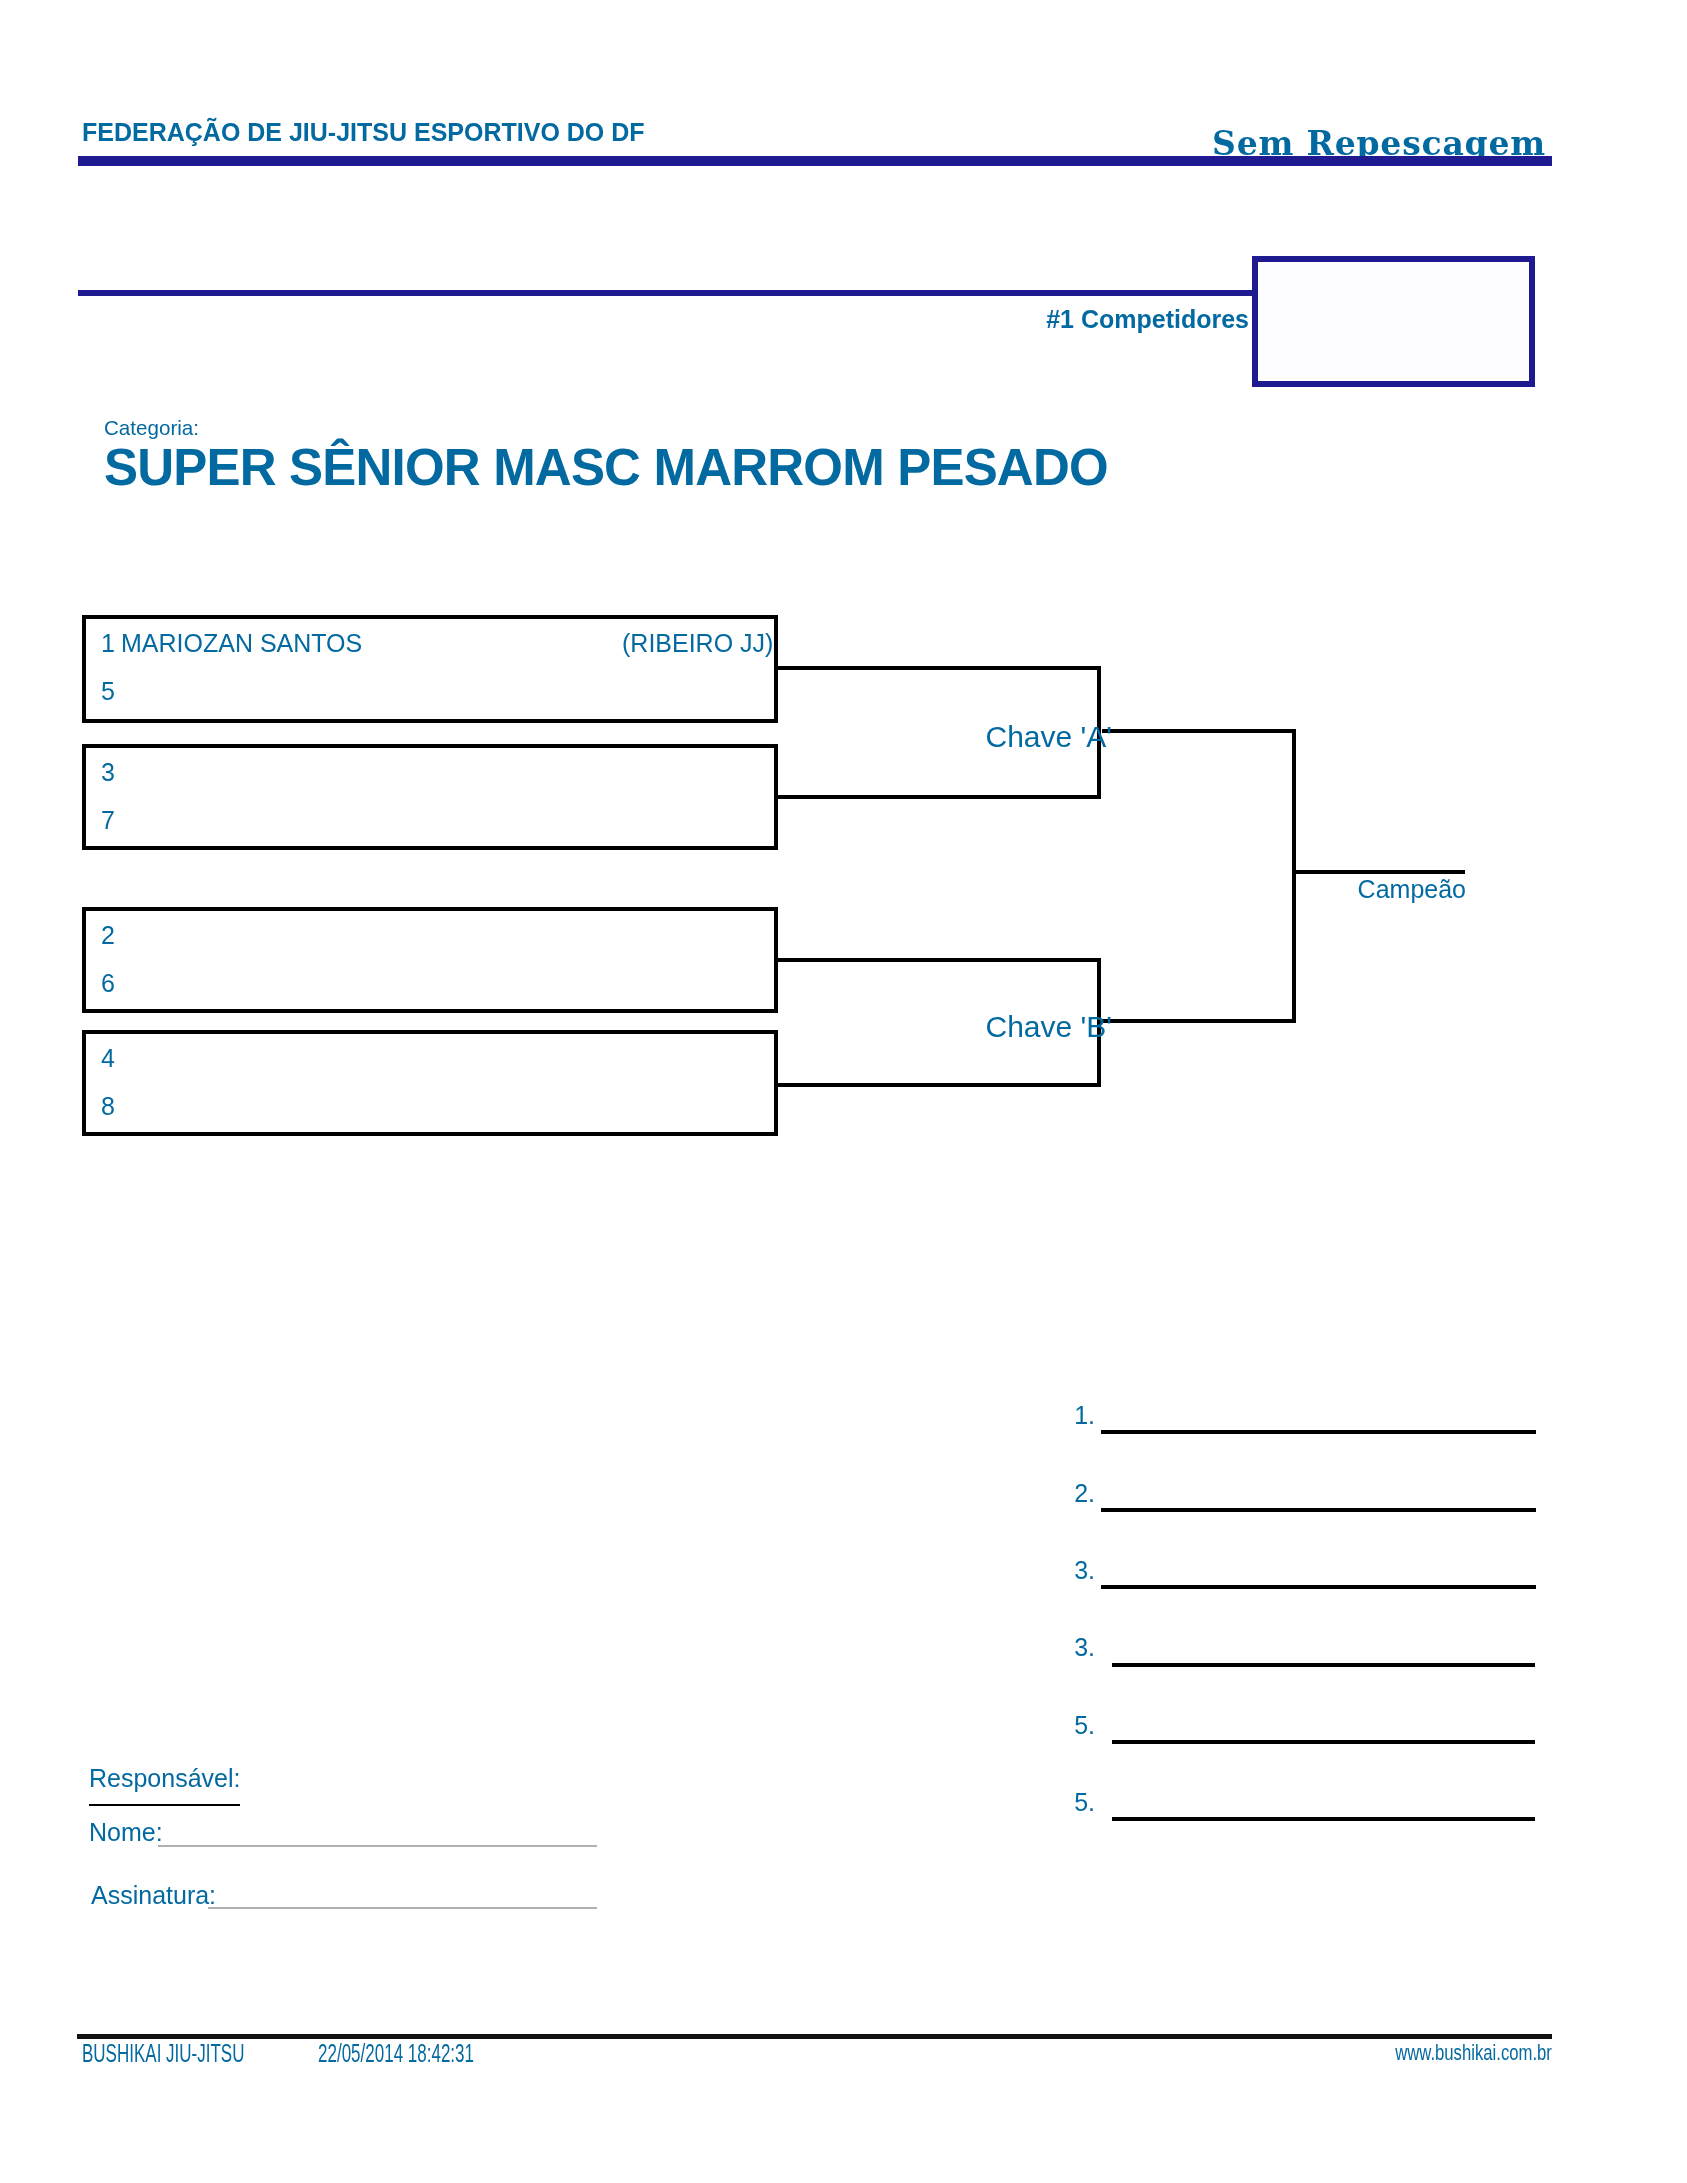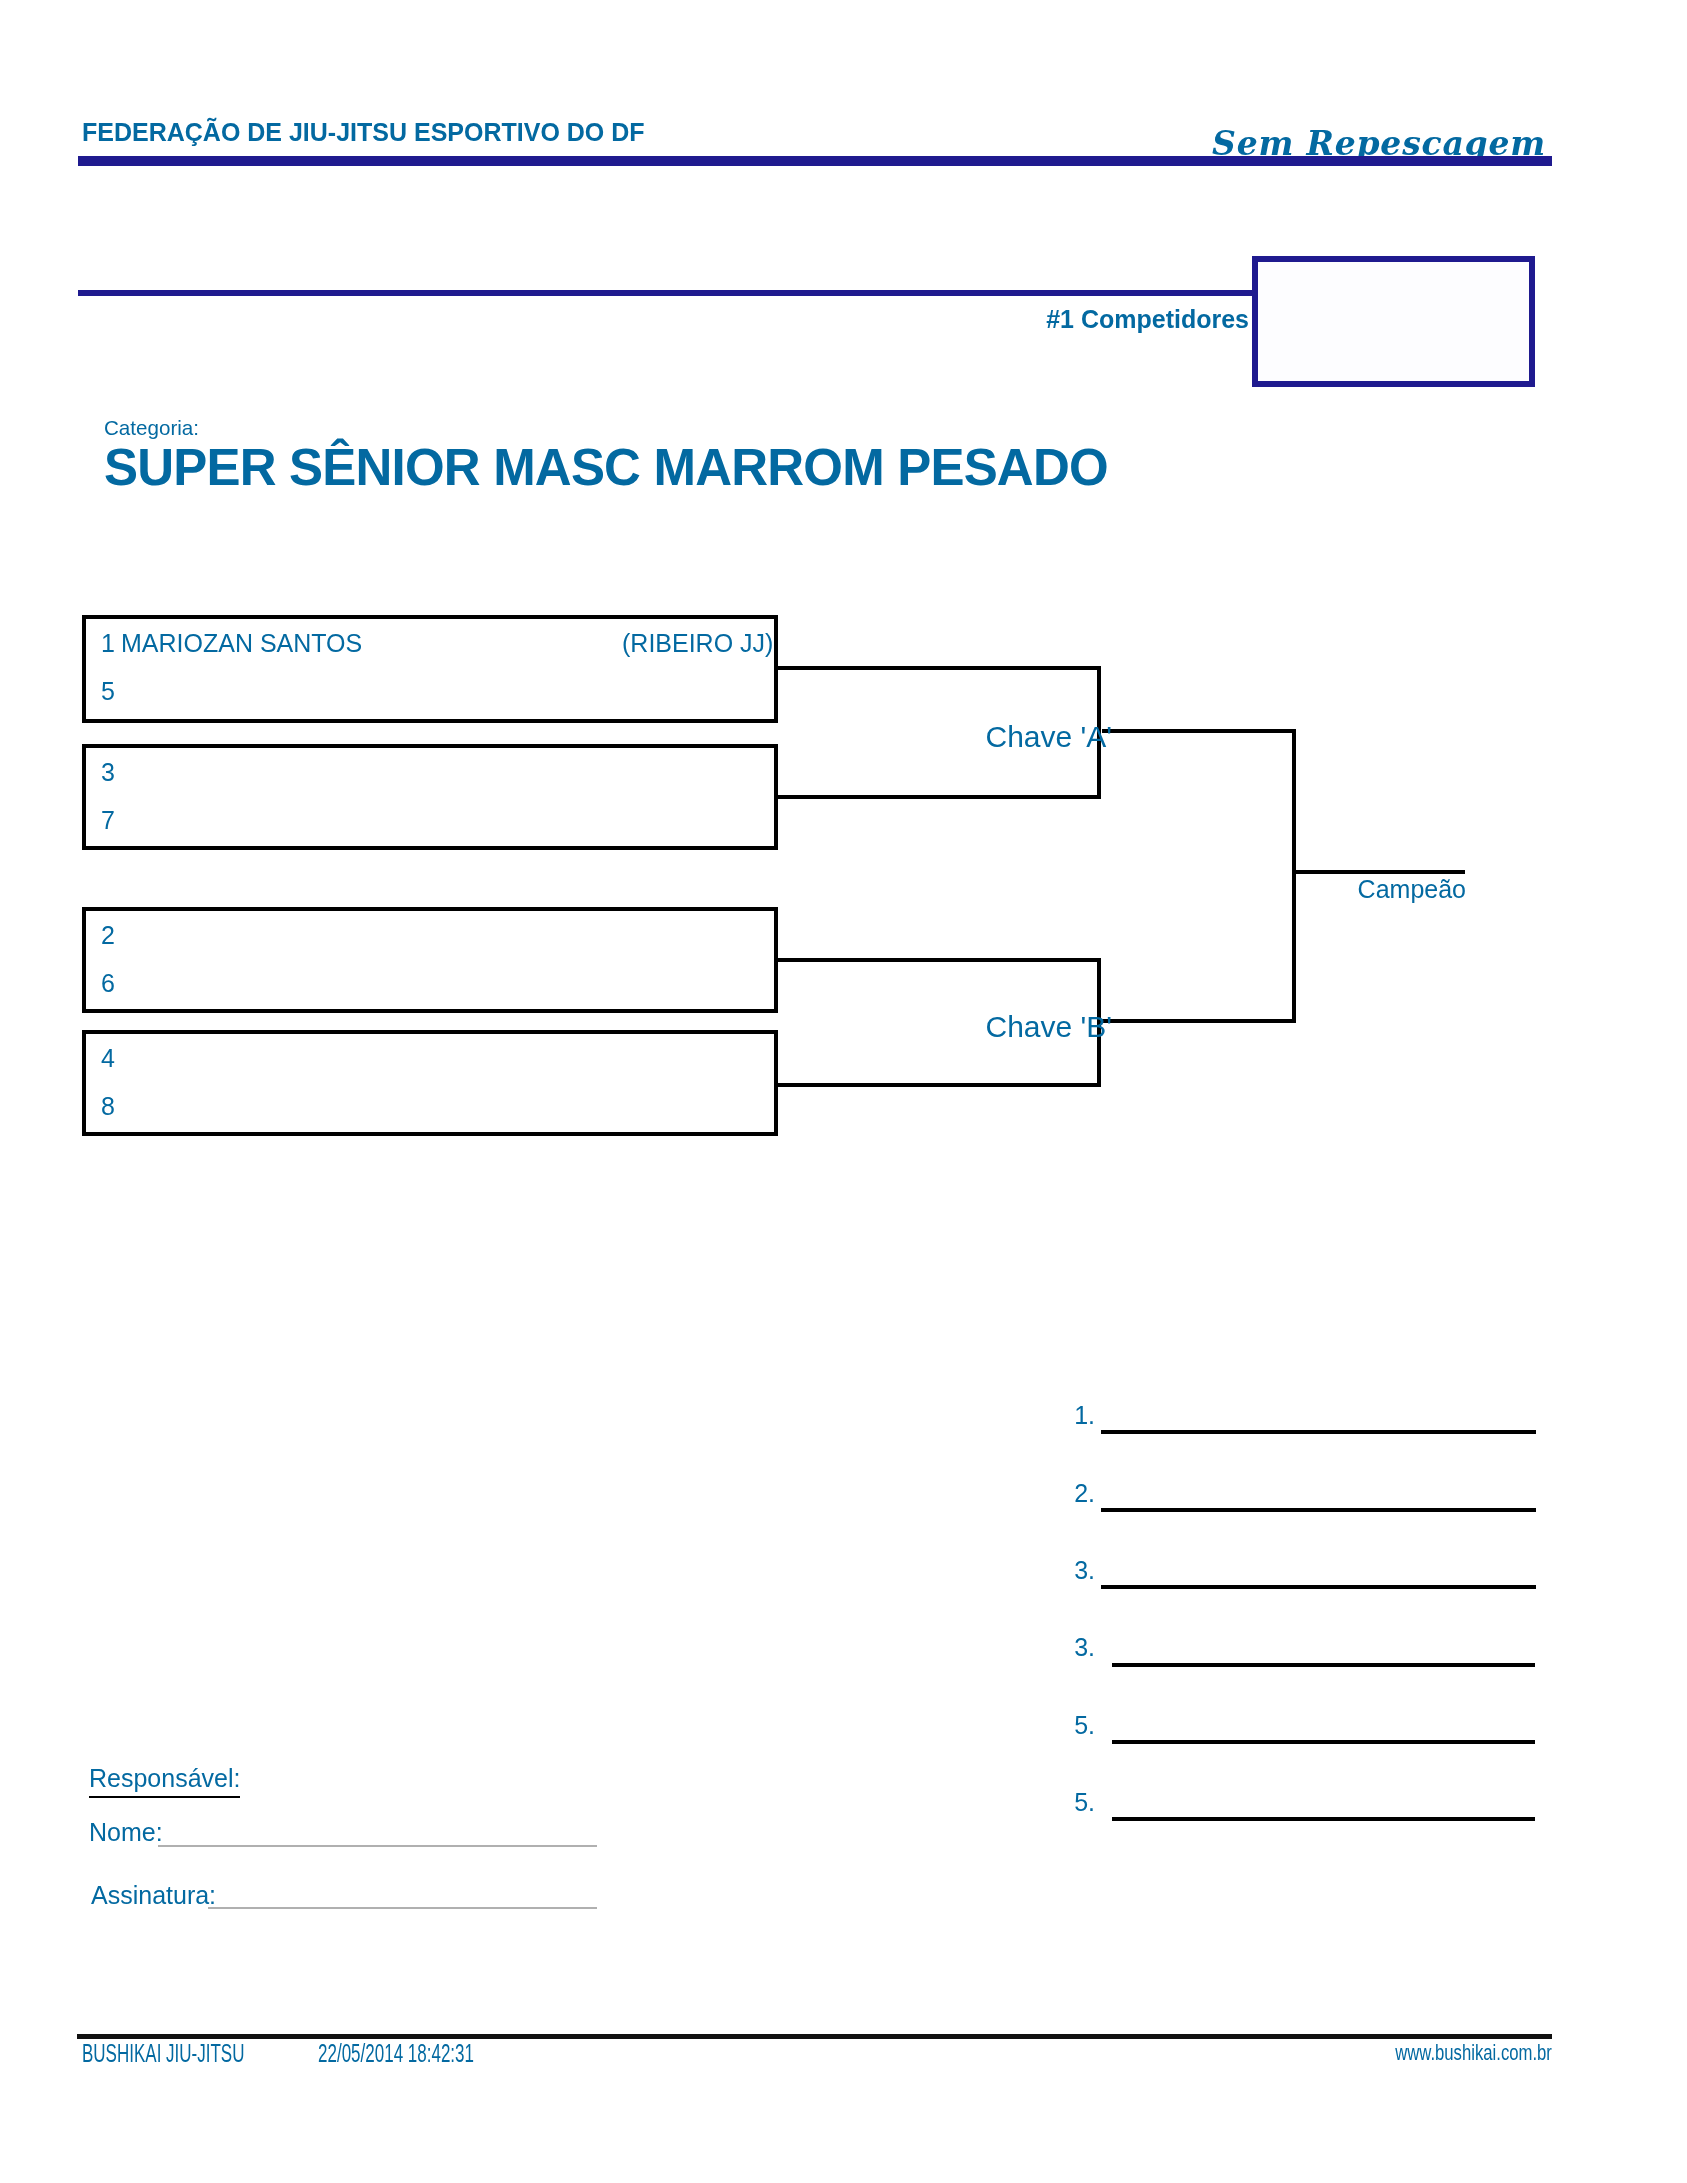--- a/index.html
+++ b/index.html
@@ -10,21 +10,21 @@
     font-family:"Liberation Sans", sans-serif;
     color:#0369a1;
     overflow:hidden;
   }
   .abs{position:absolute;line-height:1;white-space:nowrap;}
   .b{font-weight:bold;}
   
   .federation{left:82px;top:120px;font-size:25px;}
   .repechage{
     right:141px;top:127px;font-size:33px;
-    font-family:"DejaVu Serif", serif;font-style:italic;font-weight:bold;
+    font-family:"DejaVu Serif", serif;font-weight:bold;
     letter-spacing:0.8px;
   }
   .bar1{left:78px;top:156px;width:1474px;height:10px;background:var(--navy);}
   .title{left:82px;top:185px;width:1471px;text-align:center;font-size:39px;}
   .subtitle{left:82px;top:252px;width:1471px;text-align:center;font-size:20px;}
   .bar2{left:78px;top:290px;width:1174px;height:5.8px;background:var(--navy);}
   .competidores{left:919px;top:307px;width:330px;text-align:right;font-size:25px;}
   .scorebox{
     left:1252px;top:256px;width:283px;height:131px;
     box-sizing:border-box;border:6.6px solid var(--navy);background:#fdfdff;
@@ -48,21 +48,21 @@
   
   .hline,.vline{position:absolute;background:#000;}
   .hline{height:4.1px;} .vline{width:4.1px;}
   .chave-label{font-size:30px;text-align:right;width:321px;left:791px;}
   .campeao-label{font-size:25px;text-align:right;width:173px;left:1293px;top:877px;}
   
   .pl-num{font-size:25px;width:82px;text-align:right;left:1013px;}
   .pl-line{position:absolute;height:4.1px;background:#000;}
   
   .resp{left:89px;top:1766px;font-size:25px;}
-  .resp span{display:inline-block;border-bottom:2.5px solid #000;padding-bottom:5px;}
+  .resp span{display:inline-block;border-bottom:2.5px solid #000;padding-bottom:13px;}
   .nome{left:89px;top:1820px;font-size:25px;}
   .assin{left:91px;top:1883px;font-size:25px;}
   .grayline{position:absolute;height:1.6px;background:#b0b0b0;}
   .nome-line{left:158px;top:1845px;width:439px;}
   .assin-line{left:208px;top:1907px;width:389px;}
   
   .footrule{left:77px;top:2034px;width:1475px;height:5px;background:#111;}
   .foot-org{left:82px;top:2041px;font-size:25px;transform:scaleX(.68);transform-origin:left top;}
   .foot-time{left:318px;top:2041px;font-size:25px;transform:scaleX(.68);transform-origin:left top;}
   .foot-site{right:135px;top:2043px;font-size:21.4px;transform:scaleX(.78);transform-origin:right top;}

